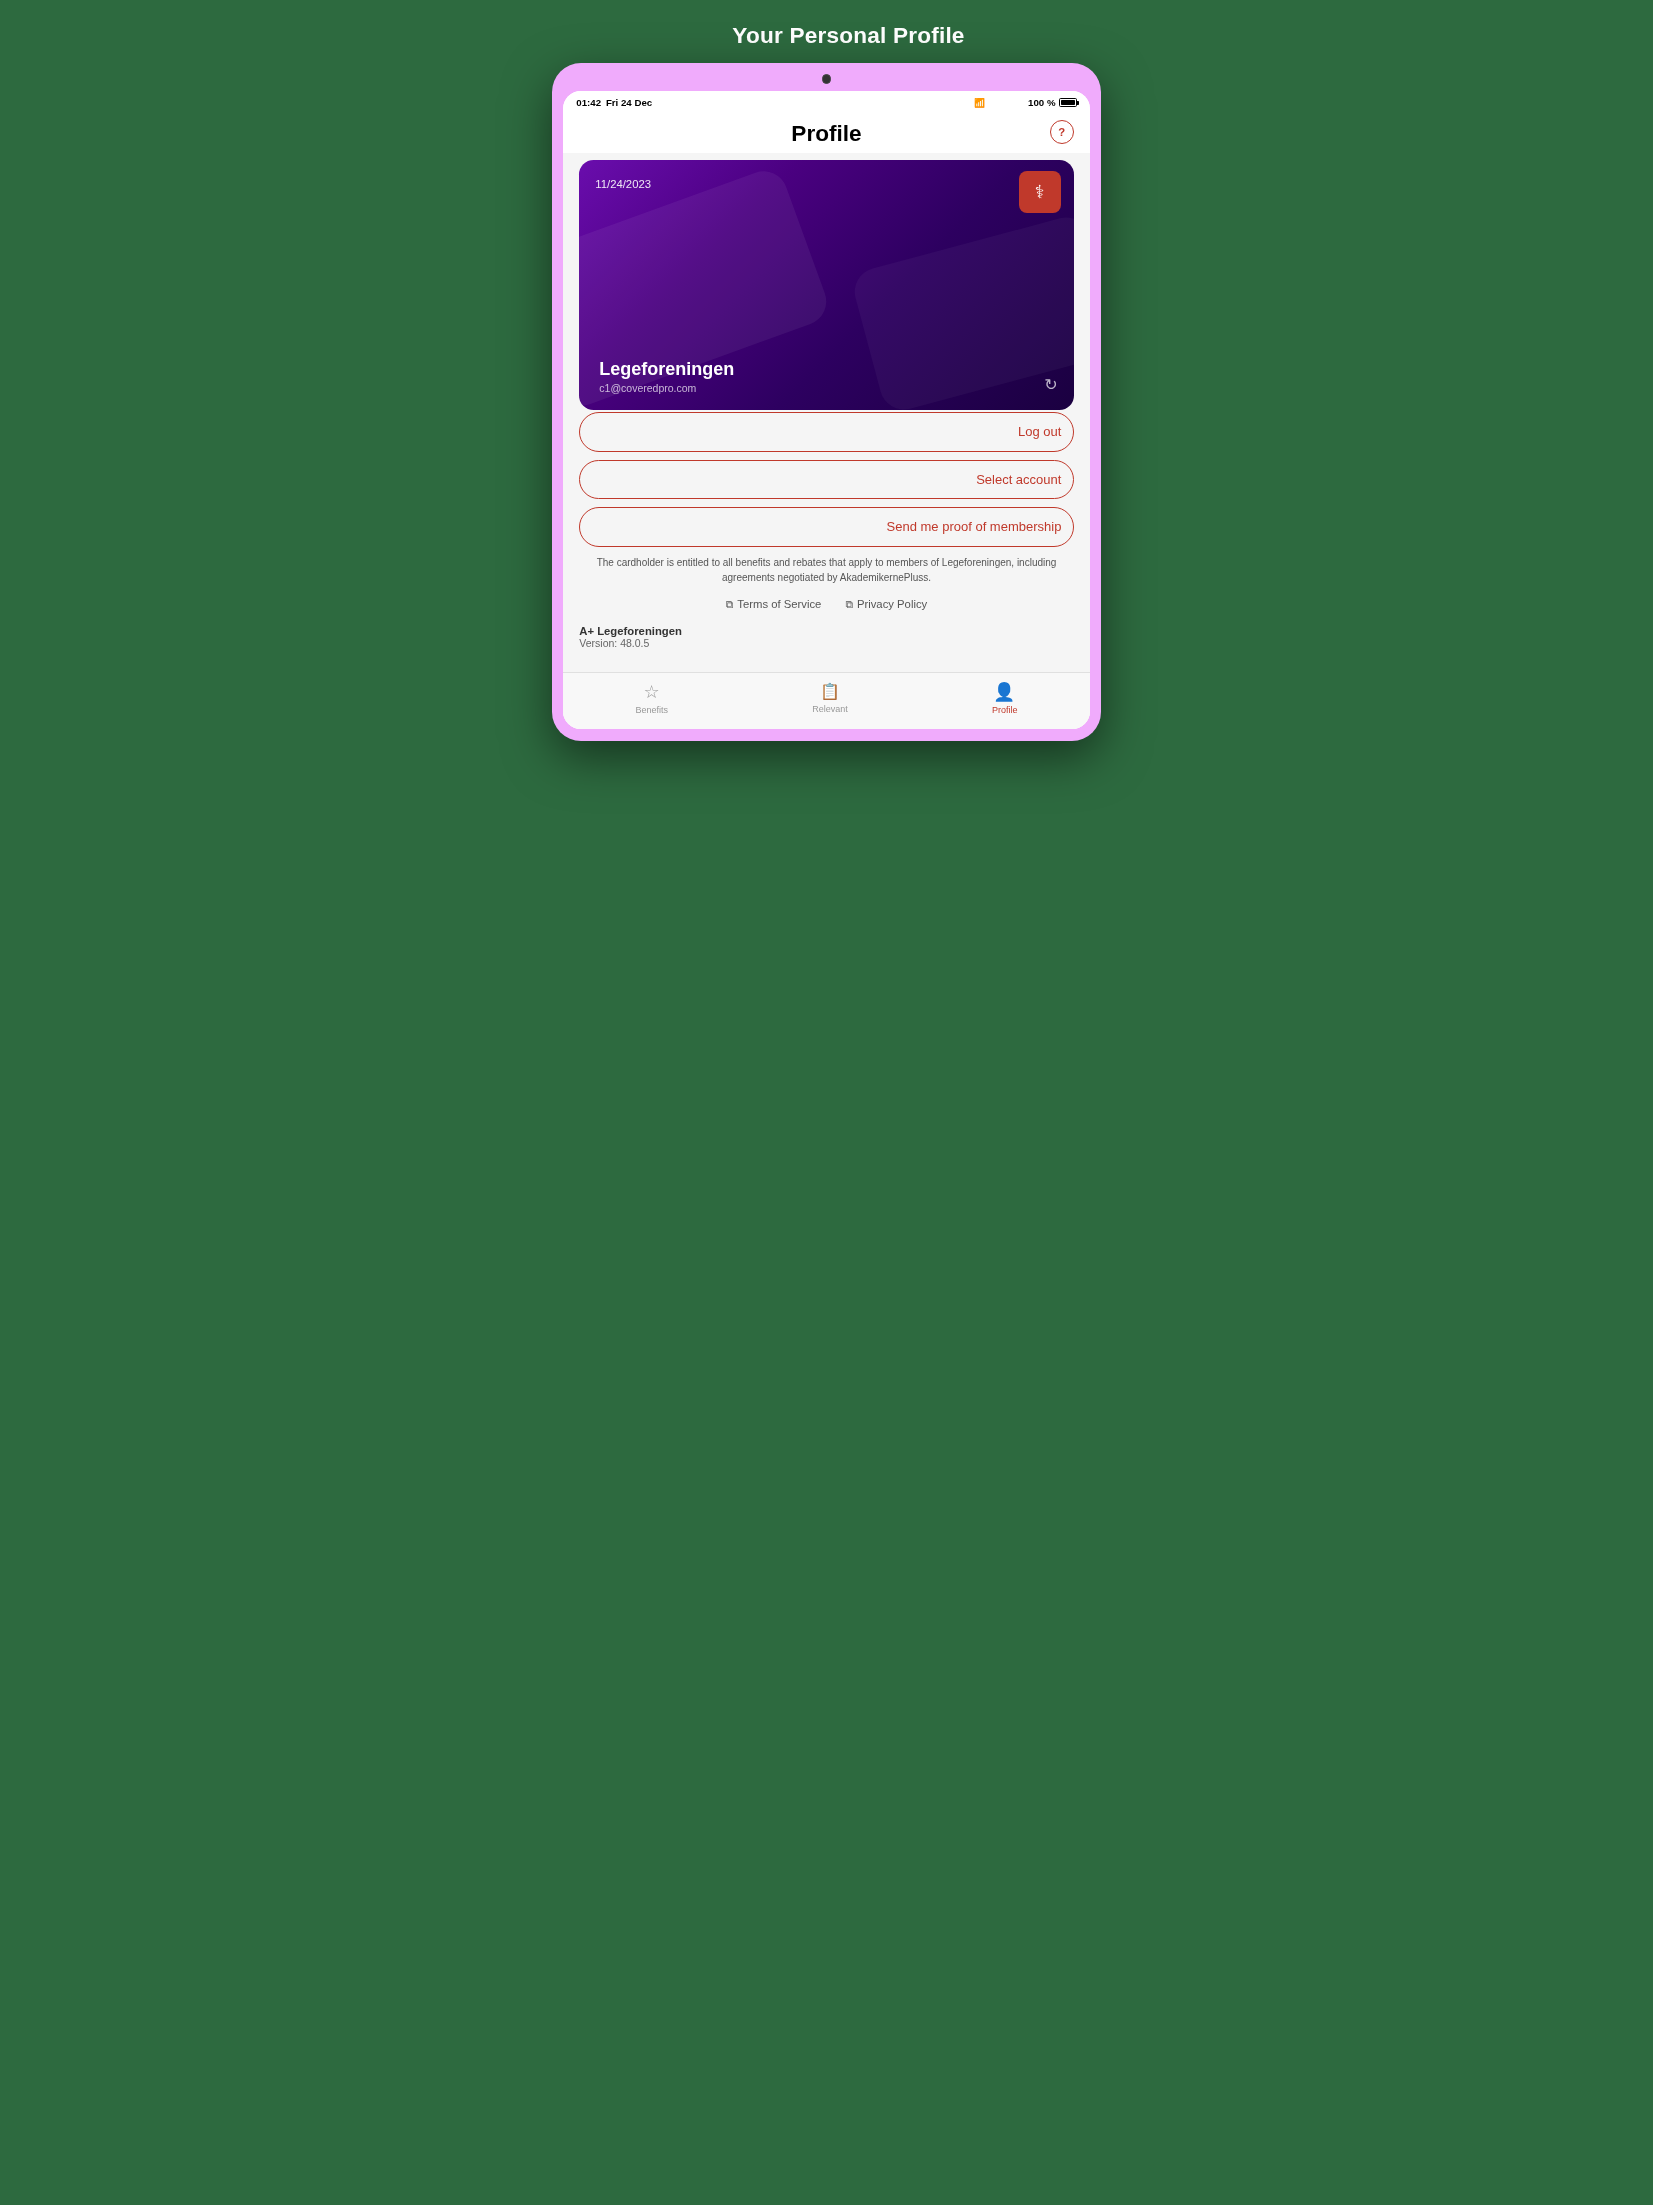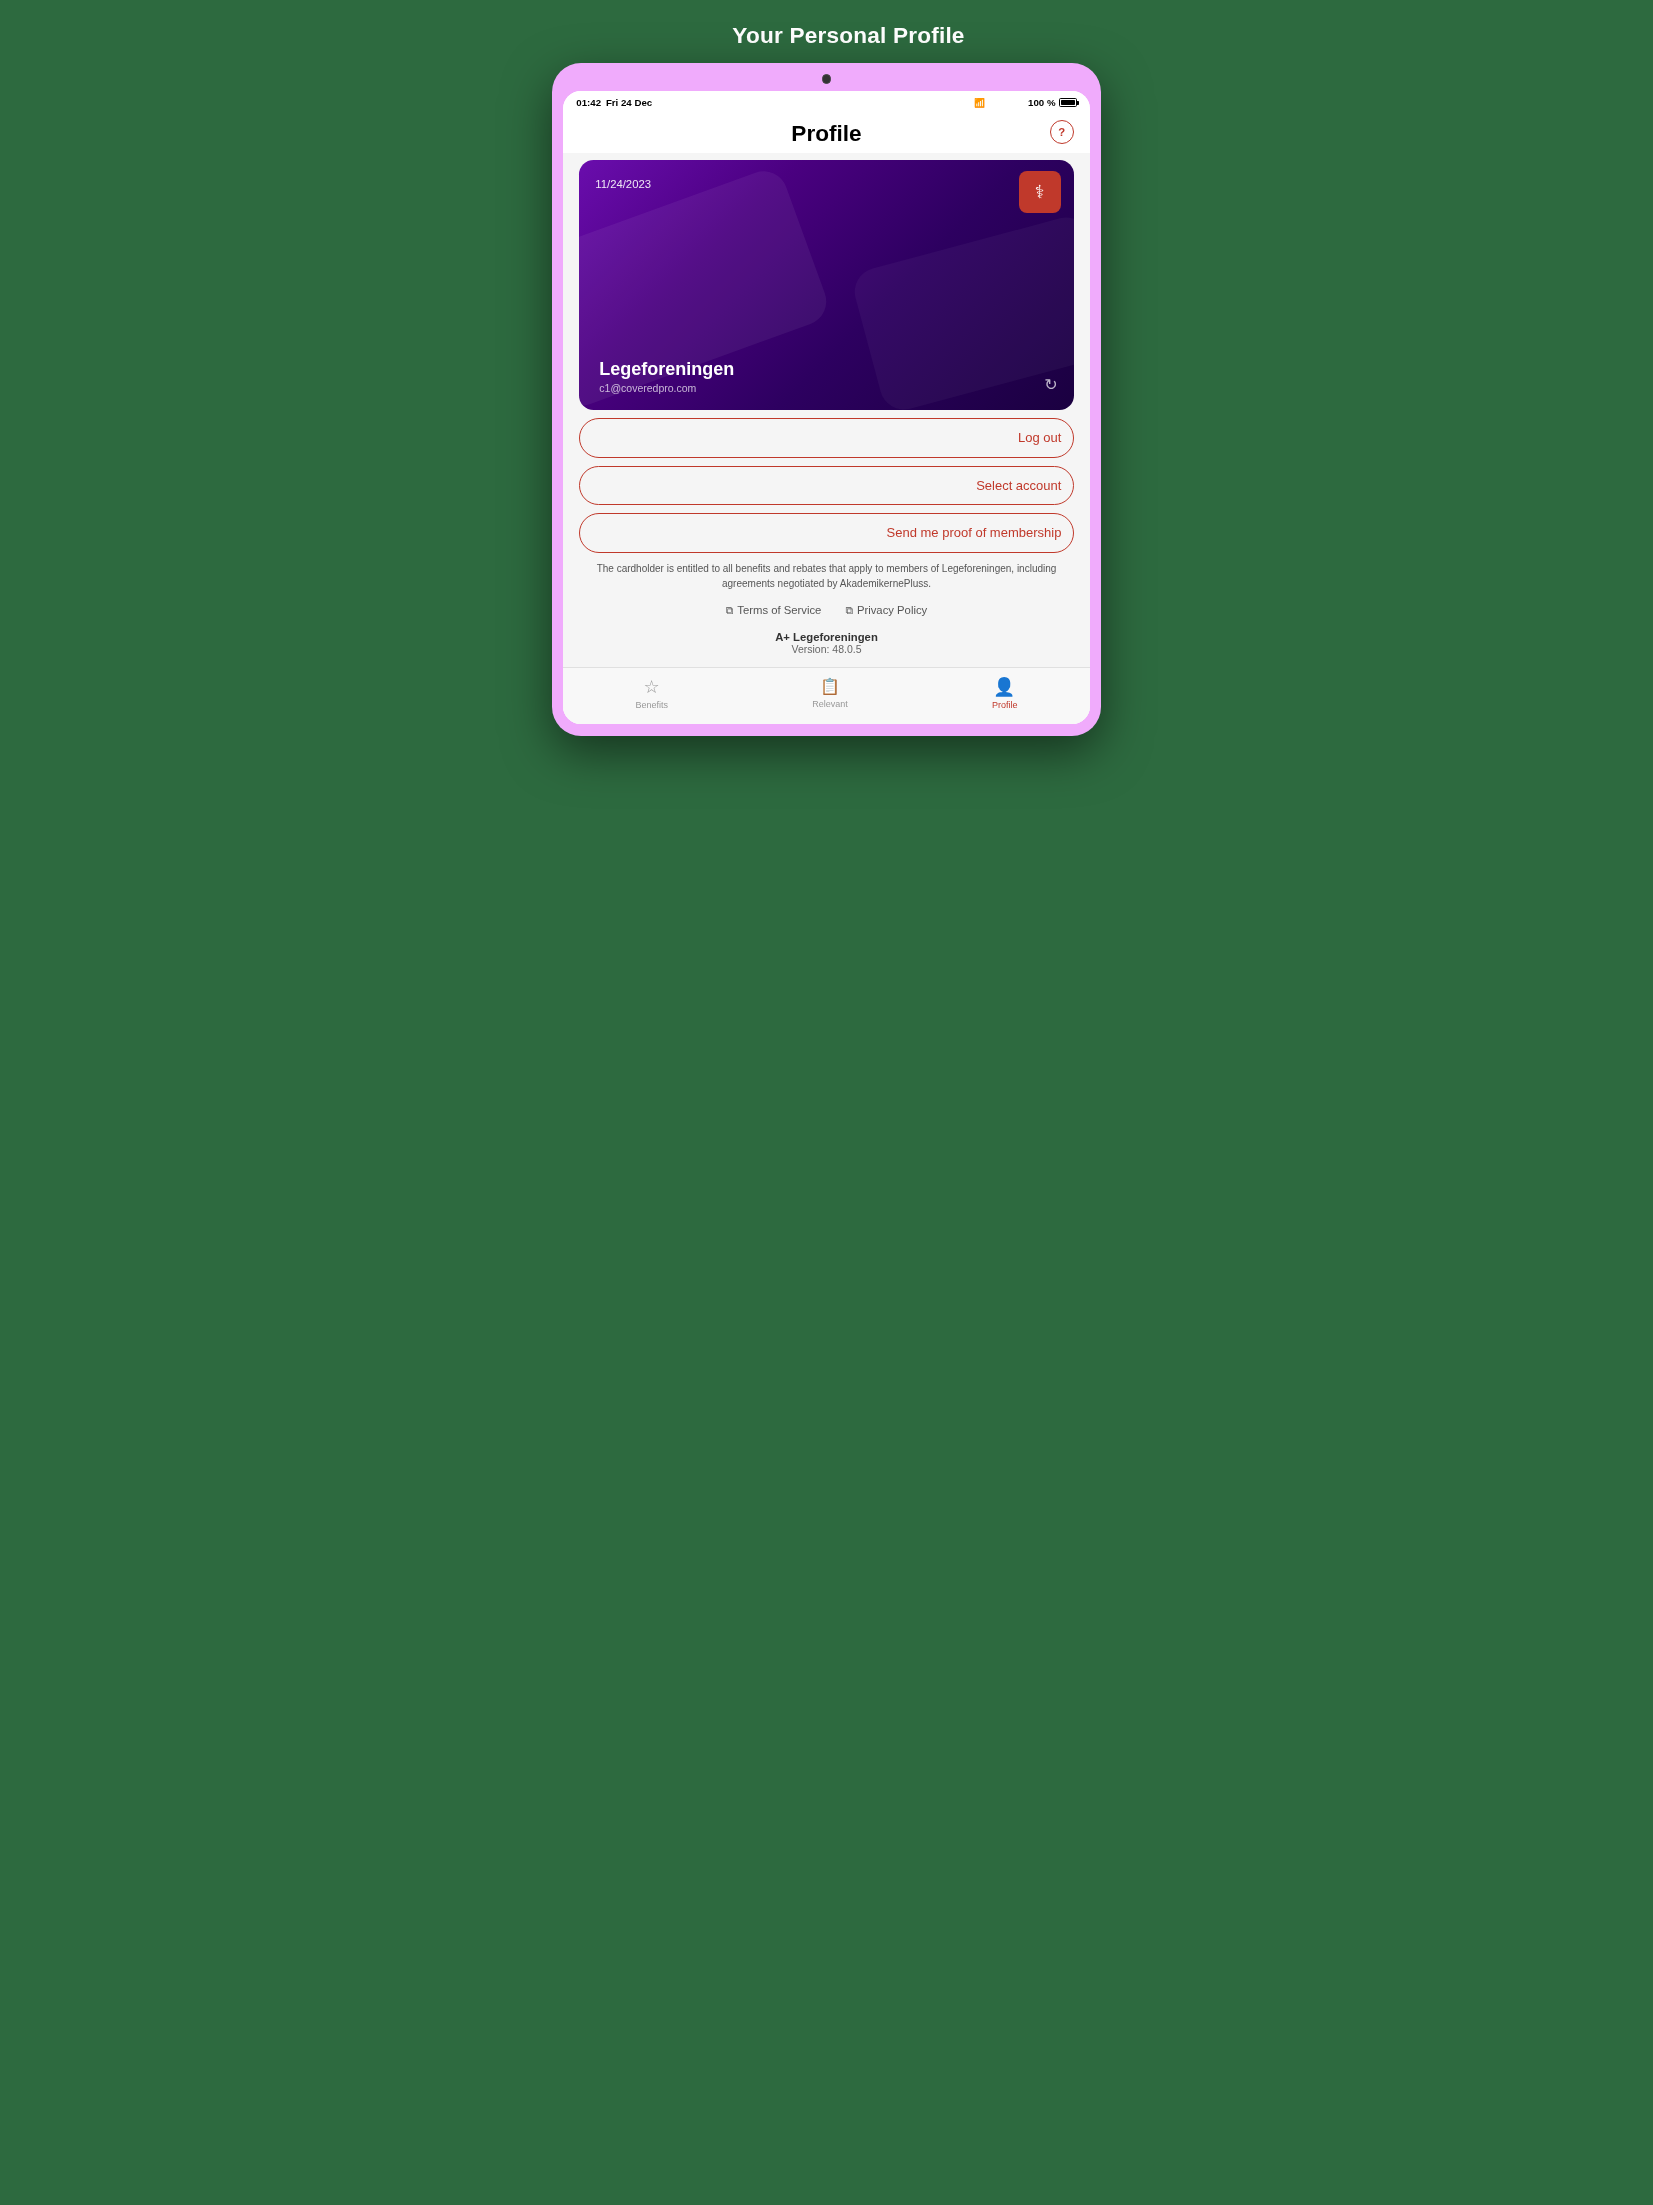--- a/index.html
+++ b/index.html
@@ -154,21 +154,21 @@
       padding: 6.5px 16px 65px;
       background: #f5f5f5;
       min-height: 404px;
     }
 
     
     .membership-card {
       background: linear-gradient(135deg, #6a0dad 0%, #4a0080 30%, #2d0060 60%, #1a0040 100%);
       border-radius: 14.5px;
       padding: 16px;
-      margin-bottom: 8px;
+      margin-bottom: 2px;
       position: relative;
       overflow: hidden;
       min-height: 250px;
     }
 
     .membership-card::before {
       content: '';
       position: absolute;
       top: 48px;
       left: -48px;
@@ -320,22 +320,21 @@
       cursor: pointer;
     }
 
     .link-icon {
       font-size: 10.5px;
       color: #555;
     }
 
     
     .app-info {
-      text-align: center;
-      margin-bottom: 4px;
+      margin-bottom: 15px;
     }
 
     .app-name {
       font-size: 11.3px;
       font-weight: 600;
       color: #333;
     }
 
     .app-version {
       font-size: 10.5px;

